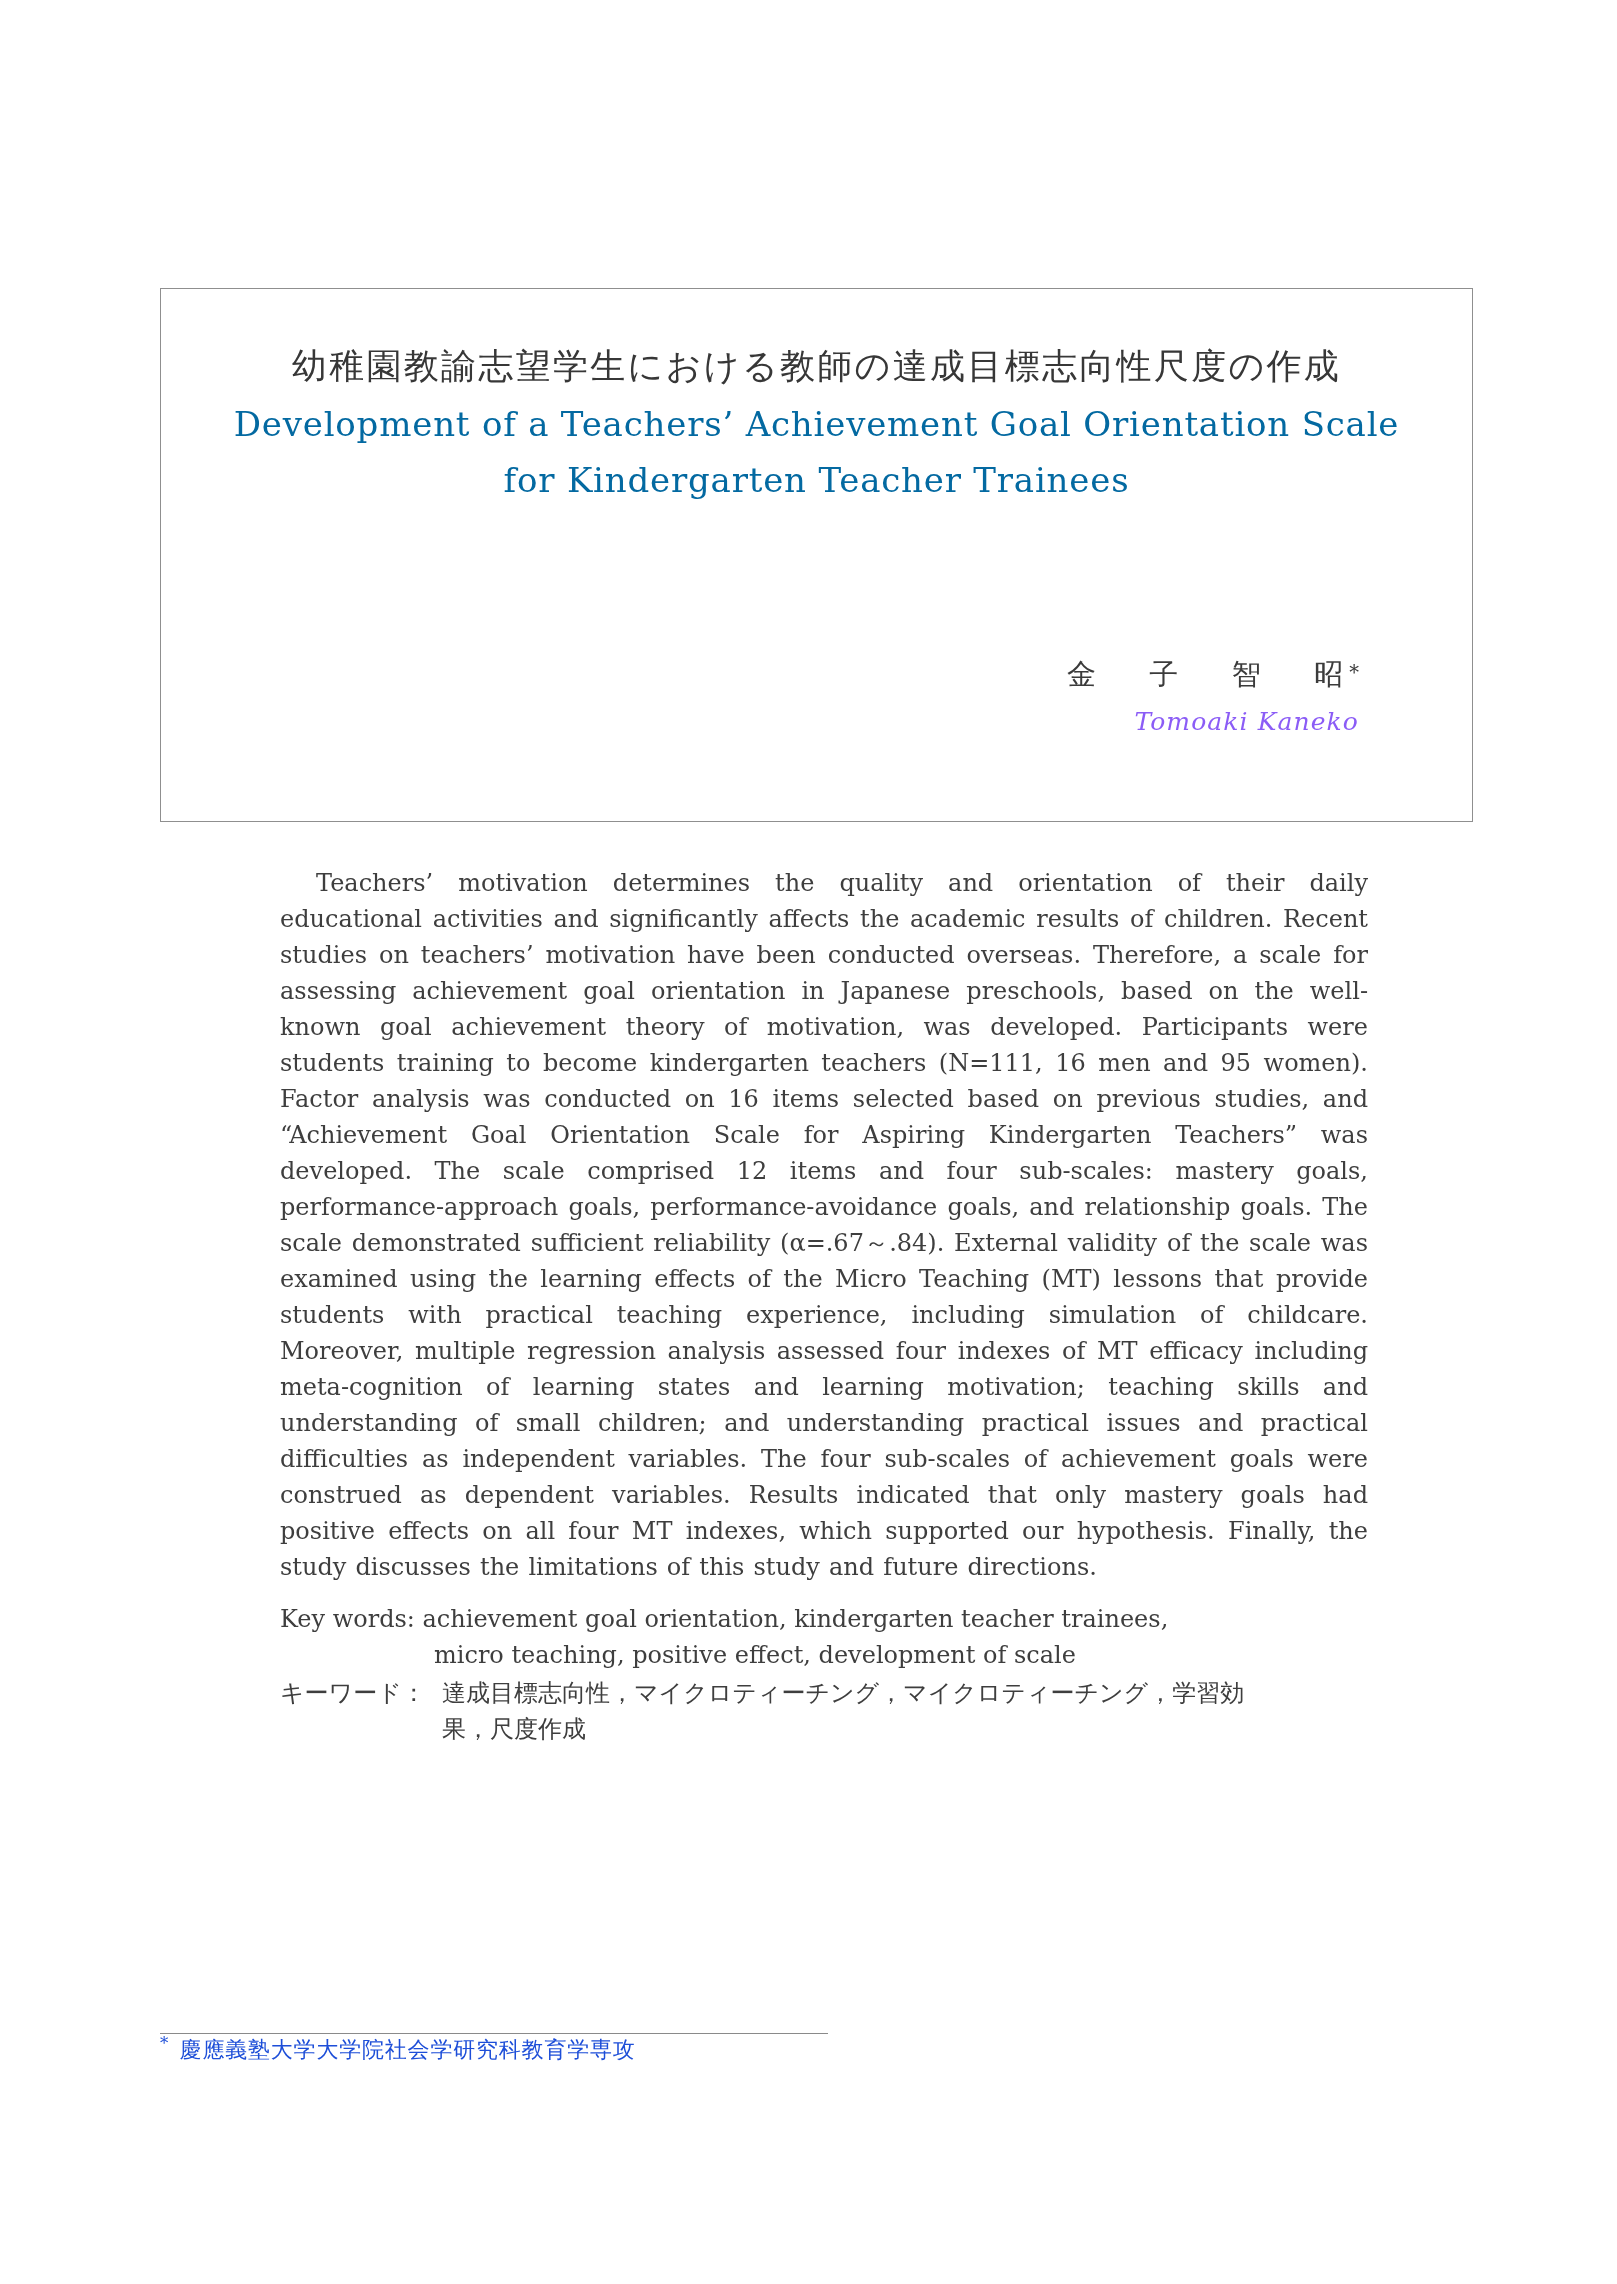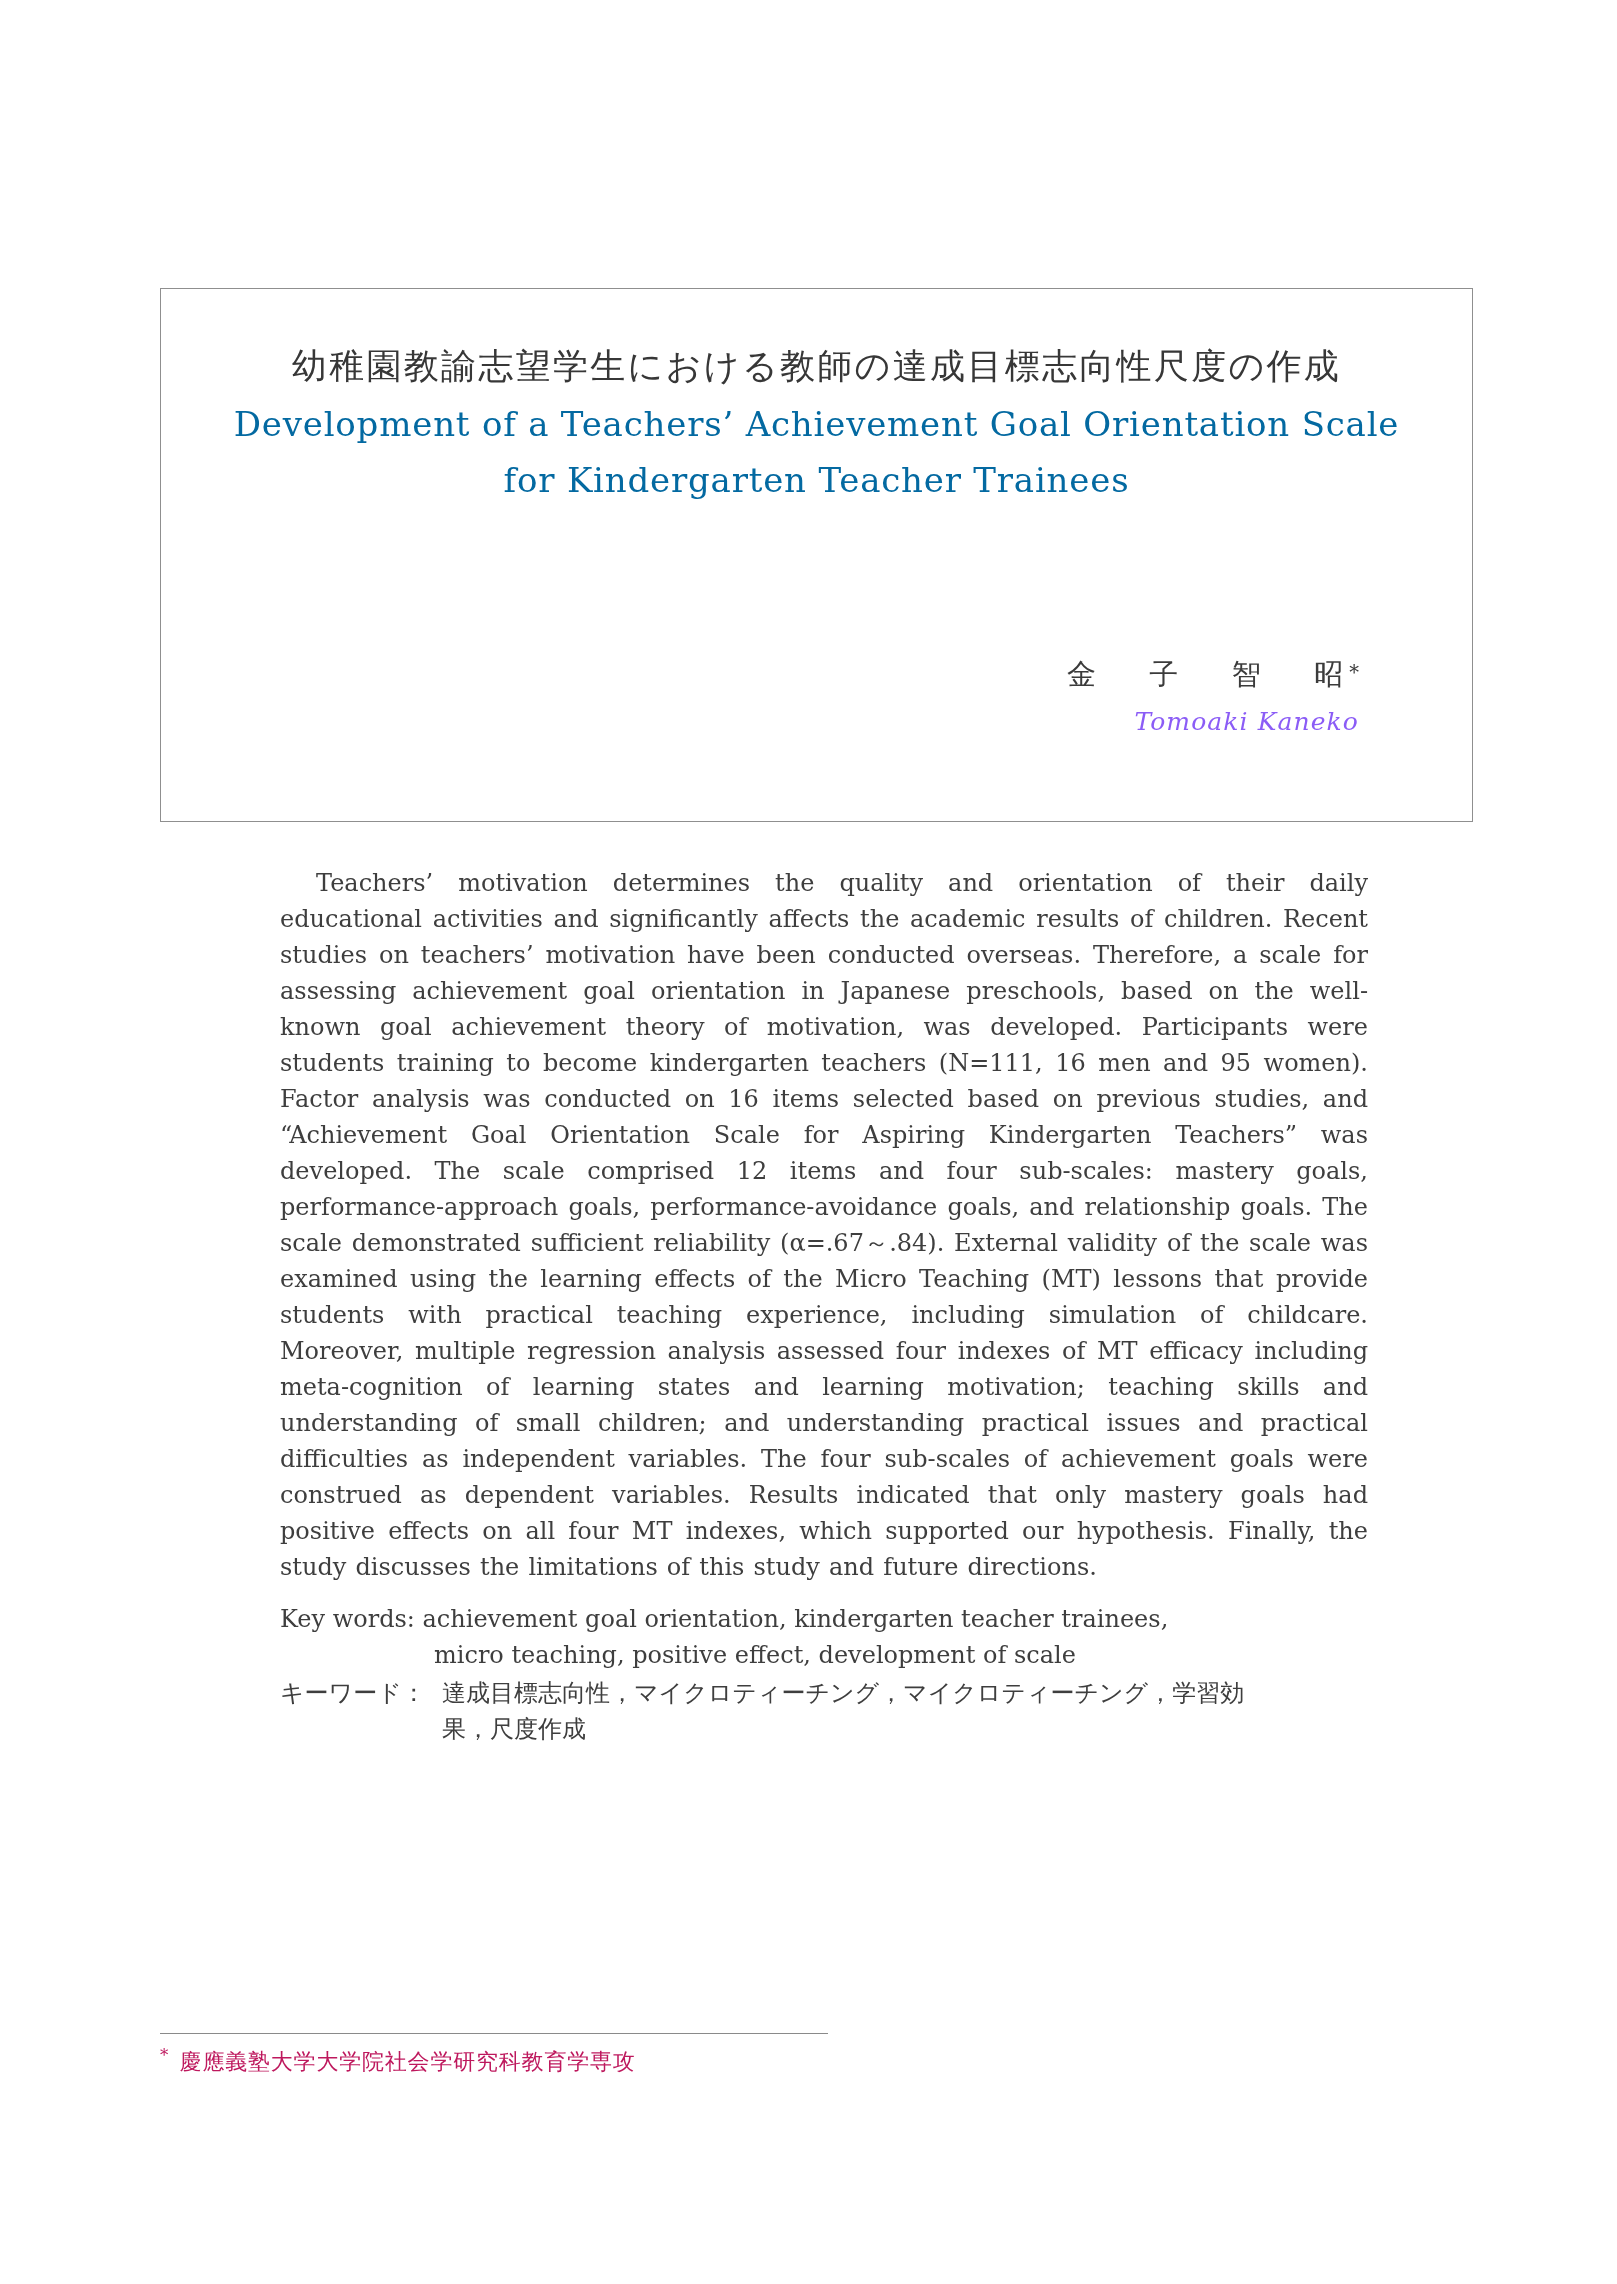--- a/index.html
+++ b/index.html
@@ -106,23 +106,23 @@
     left: 160px;
     top: 2033px;
     width: 752px;
   }
   .footnote-rule {
     width: 668px;
     height: 0;
     border-top: 1.5px solid #8a8a8a;
   }
   .footnote-line {
-    margin-top: 12px;
+    margin-top: 0;
     font-size: 22px;
-    color: #be185d;
+    color: #1d4ed8;
     letter-spacing: 0.8px;
   }
   .footnote-marker {
     font-size: 16.6px;
     vertical-align: super;
     margin-right: 10.5px;
   }
 </style>
 </head>
 <body>

